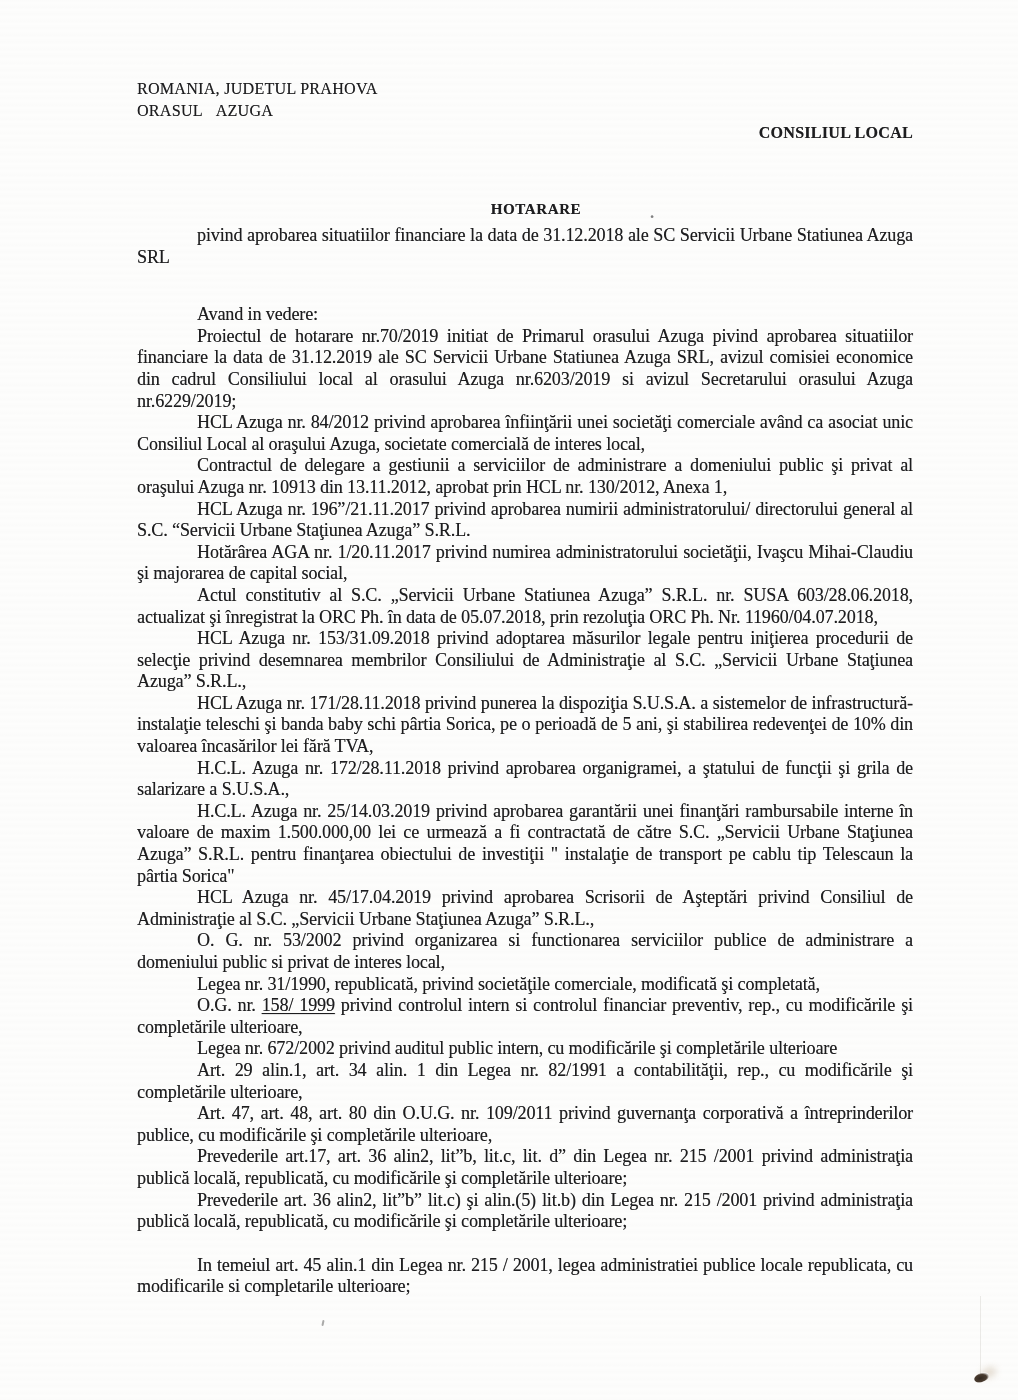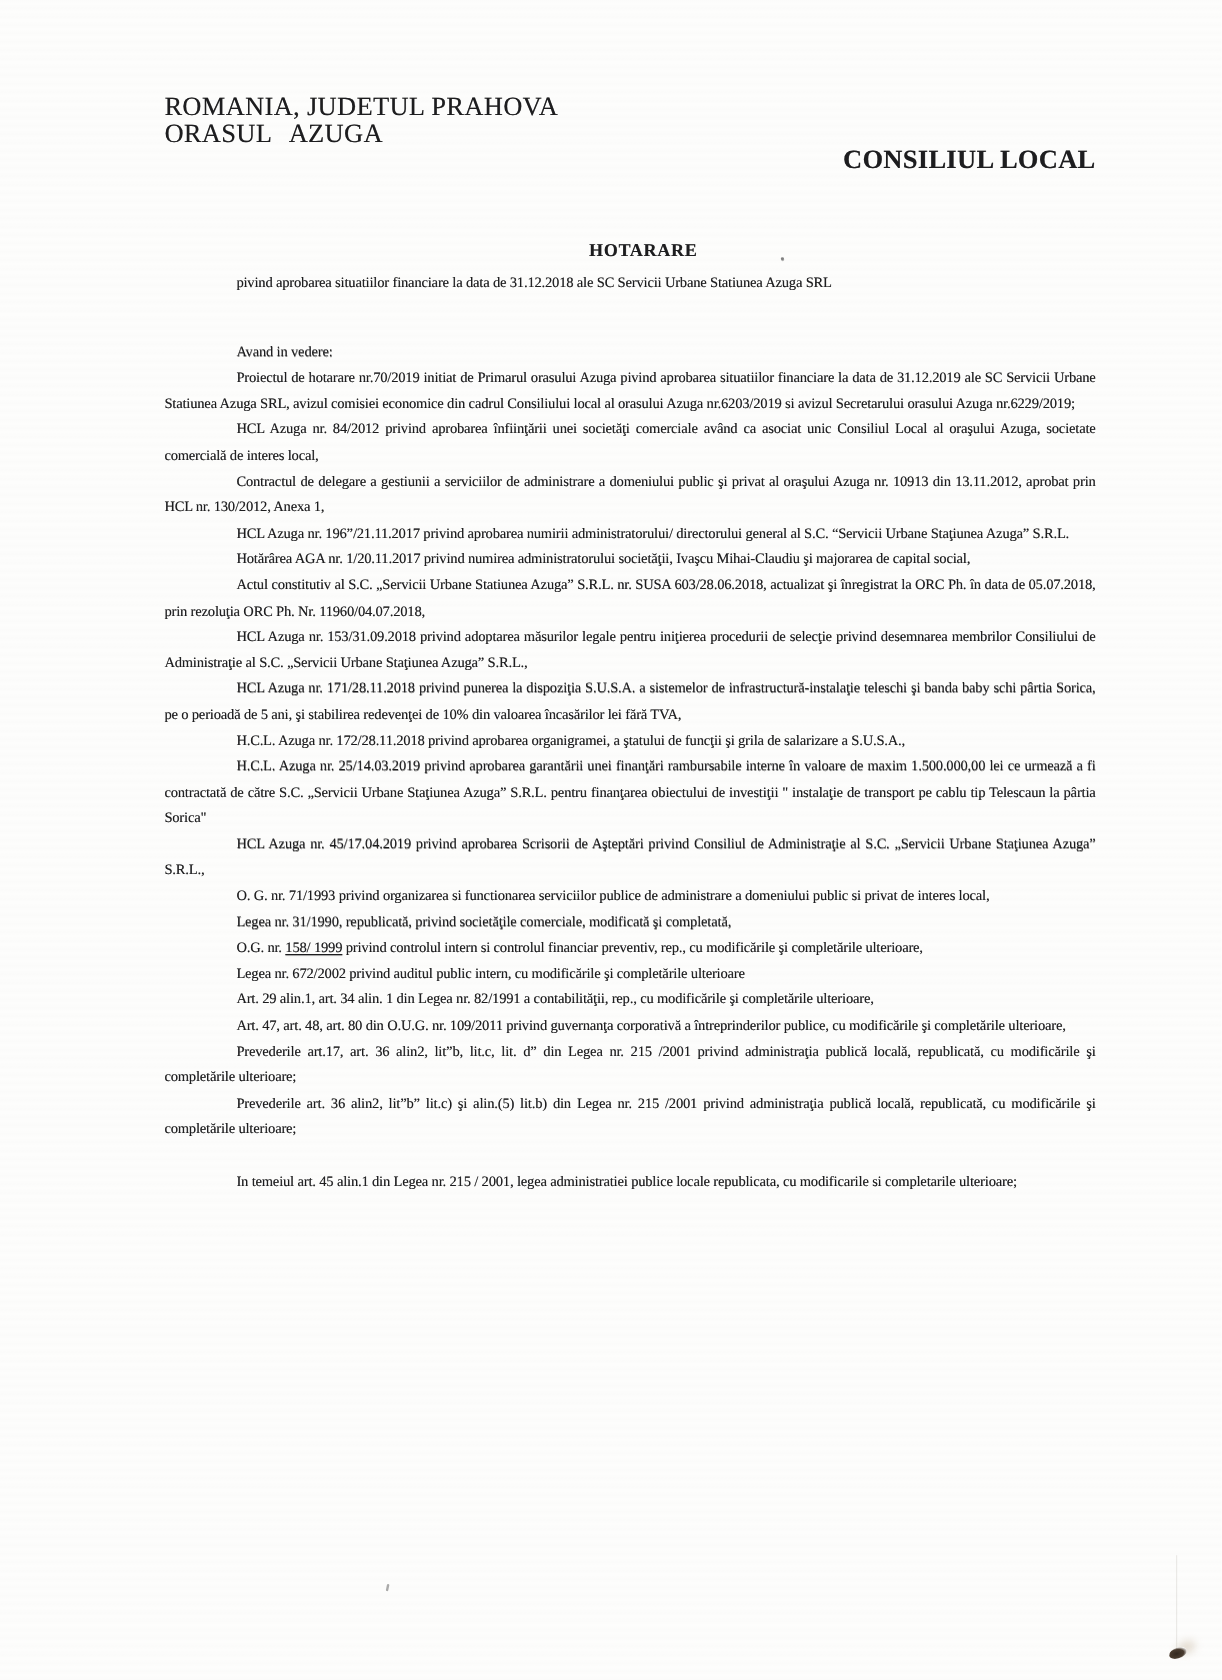--- a/index.html
+++ b/index.html
@@ -21,21 +21,21 @@
 
   .content {
     position: absolute;
     left: 137px;
     top: 0;
     width: 776px;
   }
 
   .header {
     margin-top: 78px;
-    font-size: 22px;
+    font-size: 16px;
     line-height: 22px;
     letter-spacing: 0.3px;
   }
   .header .wide { word-spacing: 10px; }
   .bold { font-weight: bold; text-align: right; }
 
   .title-row {
     position: relative;
     margin-top: 53px;
     text-align: center;
@@ -51,21 +51,21 @@
   .title-mark {
     position: absolute;
     left: 513px;
     top: 4px;
     font-weight: bold;
     opacity: 0.55;
   }
 
   .para {
     margin: 0;
-    font-size: 12px;
+    font-size: 18px;
     line-height: 21.6px;
     letter-spacing: -0.1px;
     text-align: justify;
     text-indent: 60px;
   }
   .subtitle { margin-top: 4px; }
   .intro { margin-top: 36px; }
   .closing { margin-top: 22px; }
 
   u { text-underline-offset: 2px; }
@@ -126,21 +126,21 @@
         <p class="para">HCL Azuga nr. 84/2012 privind aprobarea înfiinţării unei societăţi comerciale având ca asociat unic Consiliul Local al oraşului Azuga, societate comercială de interes local,</p>
         <p class="para">Contractul de delegare a gestiunii a serviciilor de administrare a domeniului public şi privat al oraşului Azuga nr. 10913 din 13.11.2012, aprobat prin HCL nr. 130/2012, Anexa 1,</p>
         <p class="para">HCL Azuga nr. 196”/21.11.2017 privind aprobarea numirii administratorului/ directorului general al S.C. “Servicii Urbane Staţiunea Azuga” S.R.L.</p>
         <p class="para">Hotărârea AGA nr. 1/20.11.2017 privind numirea administratorului societăţii, Ivaşcu Mihai-Claudiu şi majorarea de capital social,</p>
         <p class="para">Actul constitutiv al S.C. „Servicii Urbane Statiunea Azuga” S.R.L. nr. SUSA 603/28.06.2018, actualizat şi înregistrat la ORC Ph. în data de 05.07.2018, prin rezoluţia ORC Ph. Nr. 11960/04.07.2018,</p>
         <p class="para">HCL Azuga nr. 153/31.09.2018 privind adoptarea măsurilor legale pentru iniţierea procedurii de selecţie privind desemnarea membrilor Consiliului de Administraţie al S.C. „Servicii Urbane Staţiunea Azuga” S.R.L.,</p>
         <p class="para">HCL Azuga nr. 171/28.11.2018 privind punerea la dispoziţia S.U.S.A. a sistemelor de infrastructură-instalaţie teleschi şi banda baby schi pârtia Sorica, pe o perioadă de 5 ani, şi stabilirea redevenţei de 10% din valoarea încasărilor lei fără TVA,</p>
         <p class="para">H.C.L. Azuga nr. 172/28.11.2018 privind aprobarea organigramei, a ştatului de funcţii şi grila de salarizare a S.U.S.A.,</p>
         <p class="para">H.C.L. Azuga nr. 25/14.03.2019 privind aprobarea garantării unei finanţări rambursabile interne în valoare de maxim 1.500.000,00 lei ce urmează a fi contractată de către S.C. „Servicii Urbane Staţiunea Azuga” S.R.L. pentru finanţarea obiectului de investiţii " instalaţie de transport pe cablu tip Telescaun la pârtia Sorica"</p>
         <p class="para">HCL Azuga nr. 45/17.04.2019 privind aprobarea Scrisorii de Aşteptări privind Consiliul de Administraţie al S.C. „Servicii Urbane Staţiunea Azuga” S.R.L.,</p>
-        <p class="para">O. G. nr. 71/1993 privind organizarea si functionarea serviciilor publice de administrare a domeniului public si privat de interes local,</p>
+        <p class="para">O. G. nr. 53/2002 privind organizarea si functionarea serviciilor publice de administrare a domeniului public si privat de interes local,</p>
         <p class="para">Legea nr. 31/1990, republicată, privind societăţile comerciale, modificată şi completată,</p>
         <p class="para">O.G. nr. <u>158/ 1999</u> privind controlul intern si controlul financiar preventiv, rep., cu modificările şi completările ulterioare,</p>
         <p class="para">Legea nr. 672/2002 privind auditul public intern, cu modificările şi completările ulterioare</p>
         <p class="para">Art. 29 alin.1, art. 34 alin. 1 din Legea nr. 82/1991 a contabilităţii, rep., cu modificările şi completările ulterioare,</p>
         <p class="para">Art. 47, art. 48, art. 80 din O.U.G. nr. 109/2011 privind guvernanţa corporativă a întreprinderilor publice, cu modificările şi completările ulterioare,</p>
         <p class="para">Prevederile art.17, art. 36 alin2, lit”b, lit.c, lit. d” din Legea nr. 215 /2001 privind administraţia publică locală, republicată, cu modificările şi completările ulterioare;</p>
         <p class="para">Prevederile art. 36 alin2, lit”b” lit.c) şi alin.(5) lit.b) din Legea nr. 215 /2001 privind administraţia publică locală, republicată, cu modificările şi completările ulterioare;</p>
       </div>
 
     <p class="para closing">In temeiul art. 45 alin.1 din Legea nr. 215 / 2001, legea administratiei publice locale republicata, cu modificarile si completarile ulterioare;</p>

